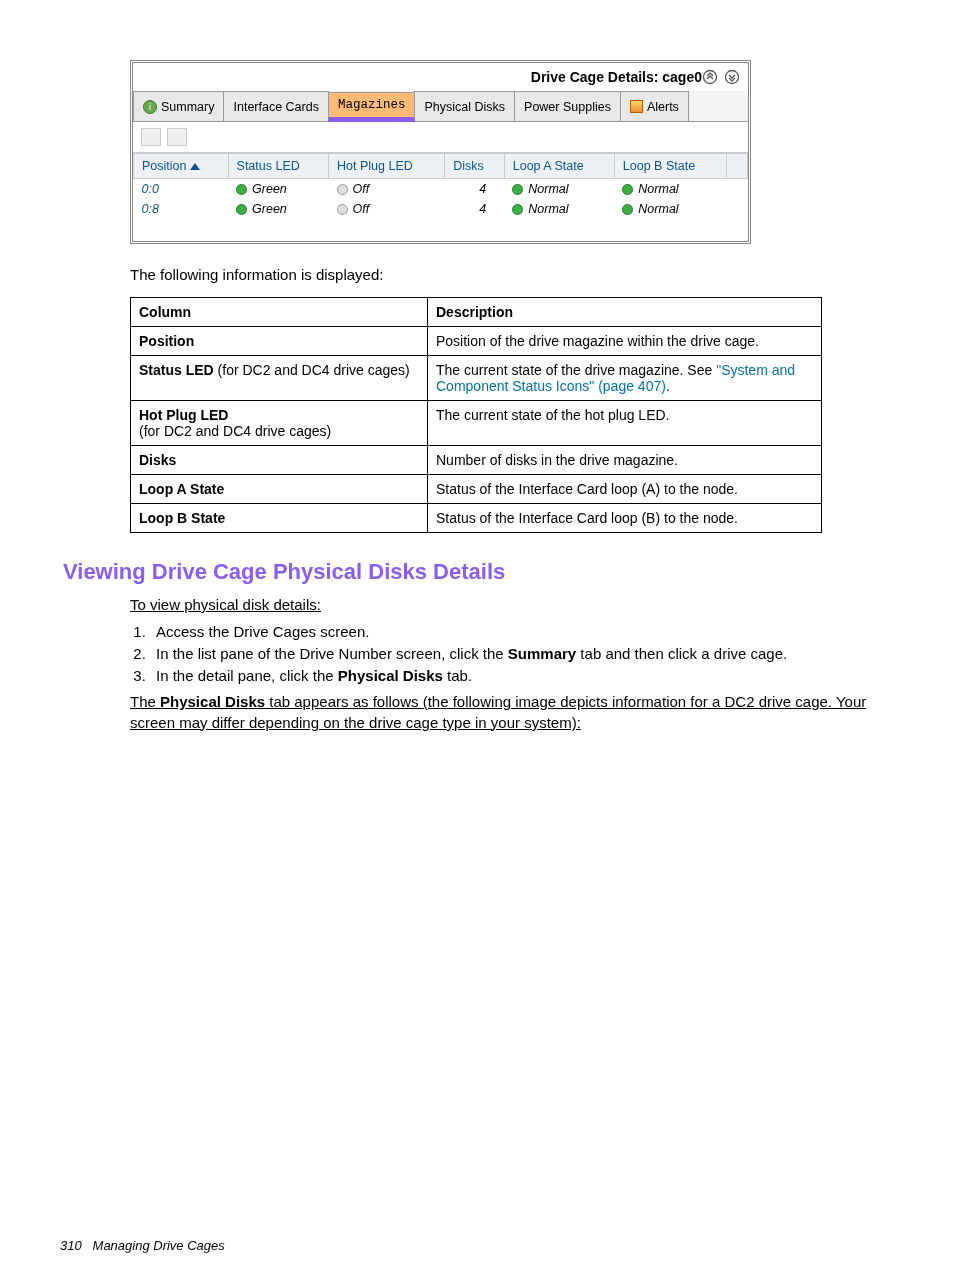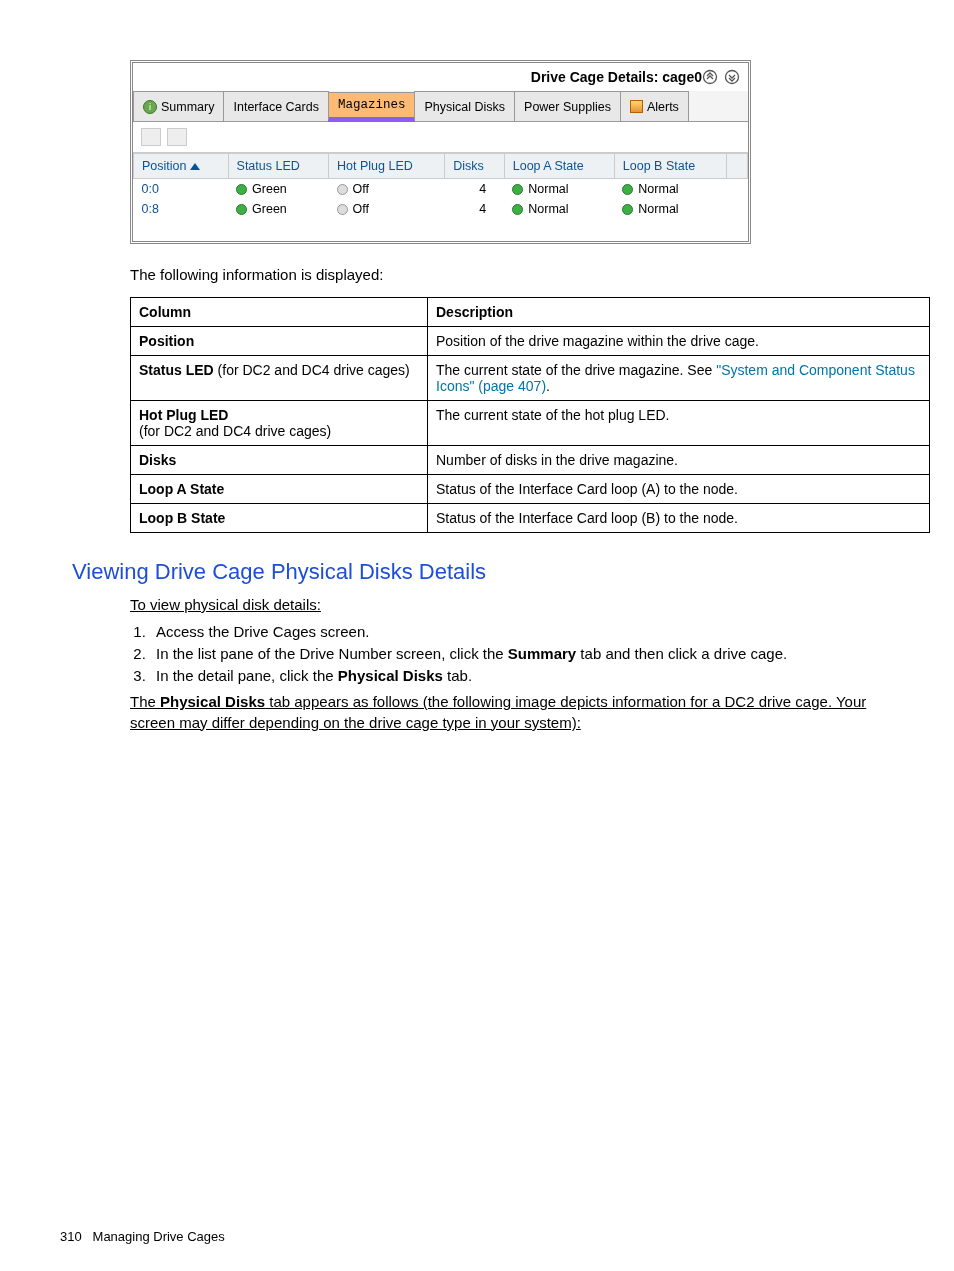--- a/index.html
+++ b/index.html
@@ -69,56 +69,57 @@
   .grid th {
     background: #eef1f4;
     color: #0b5394;
     text-align: left;
     padding: 5px 8px;
     border: 1px solid #ccc;
     font-weight: normal;
   }
   .grid td {
     padding: 3px 8px;
+    font-style: italic;
   }
   .grid td.pos { color: #0b5394; }
   .dot {
     display: inline-block;
     width: 9px; height: 9px;
     border-radius: 50%;
     margin-right: 5px;
     vertical-align: middle;
   }
   .dot.green { background: #3cb043; border:1px solid #2a7a30;}
   .dot.off { background: #ddd; border:1px solid #999;}
   .grid .disks { text-align: right; padding-right: 18px;}
   .body-text { margin: 22px 0 14px 70px; font-size: 15px; }
   .desc-table {
     border-collapse: collapse;
     margin-left: 70px;
-    width: 800px;
+    width: 692px;
     font-size: 14px;
   }
   .desc-table th, .desc-table td {
     border: 1px solid #000;
     padding: 6px 8px;
     text-align: left;
     vertical-align: top;
   }
   .desc-table th { font-weight: bold; }
   .h2 {
-    color: #1d4ed8;
+    color: #8b5cf6;
     font-size: 22px;
-    font-weight: normal;
-    margin: 26px 0 10px 12px;
+    font-weight: bold;
+    margin: 26px 0 10px 3px;
   }
   ol { margin: 8px 0 8px 90px; padding: 0; font-size: 15px;}
   ol li { margin: 5px 0; padding-left: 6px;}
   .para { margin-left: 70px; font-size: 15px; line-height: 1.35; text-decoration: underline;}
-  .footer { position: absolute; bottom: 27px; left: 60px; font-size: 13px; }
+  .footer { position: absolute; bottom: 18px; left: 60px; font-size: 13px; font-style: italic; }
   .link { color: #0073a8; }
   .sort-tri {
     display:inline-block; width:0;height:0;
     border-left:5px solid transparent;
     border-right:5px solid transparent;
     border-bottom:7px solid #0b5394;
     margin-left:4px; vertical-align: middle;
   }
   .info-dot {
     display:inline-block;width:12px;height:12px;border-radius:50%;

